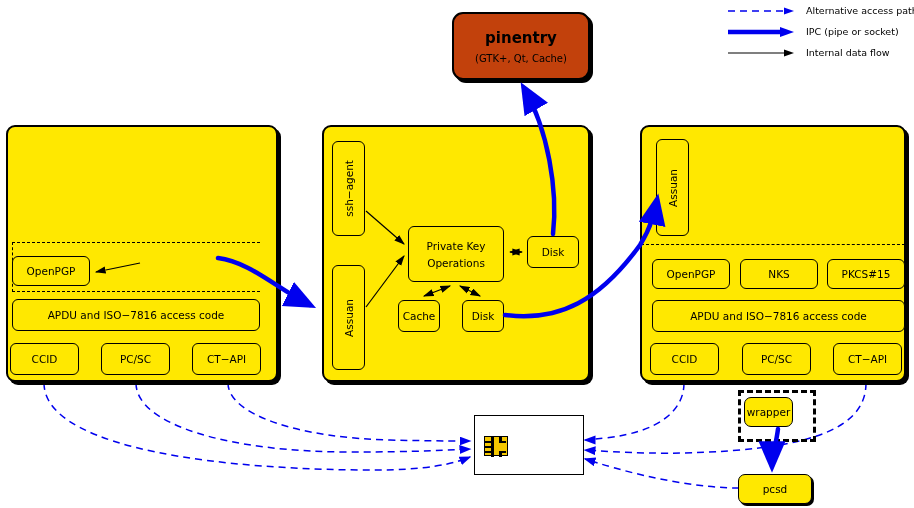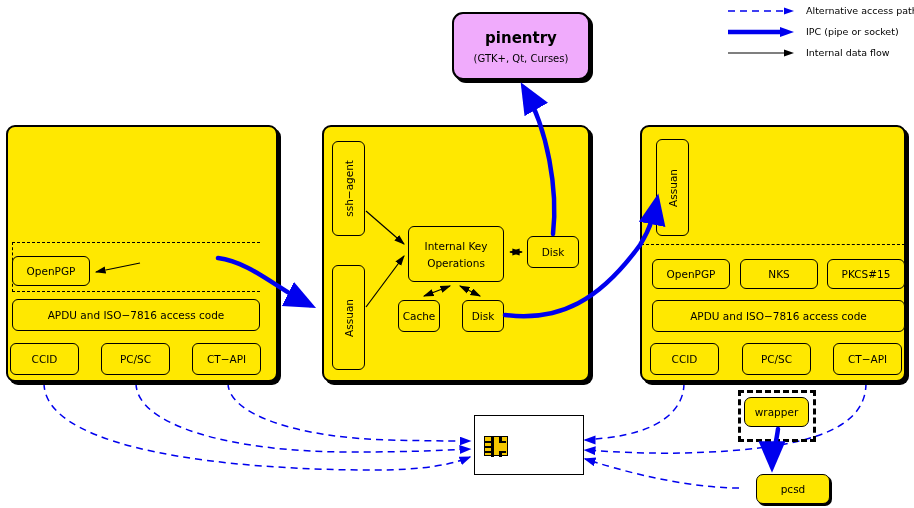--- a/index.html
+++ b/index.html
@@ -59,21 +59,21 @@
     width: 100%;
     text-align: center;
     font-weight: bold;
     font-size: 14px;
     letter-spacing: 0.2px;
     color: #000;
   }
 
   .pinentry-box {
     position: absolute;
-    background: #f0abfc;
+    background: #c2410c;
     border: 2.6px solid #000000;
     border-radius: 11px;
     box-sizing: border-box;
     box-shadow: 3px 3px 0 0 #000000;
     display: flex;
     flex-direction: column;
     align-items: center;
     justify-content: center;
     z-index: 20;
   }
@@ -199,21 +199,21 @@
 
   <div class="node thin" style="left:332px; top:141px; width:33px; height:95px;">
     <span class="vert">ssh−agent</span>
   </div>
 
   <div class="node thin" style="left:332px; top:265px; width:33px; height:105px;">
     <span class="vert">Assuan</span>
   </div>
 
   <div class="node thin" style="left:408px; top:226px; width:96px; height:56px; flex-direction:column;">
-    <span class="label-s" style="margin-bottom:5px;">Internal Key</span>
+    <span class="label-s" style="margin-bottom:5px;">Private Key</span>
     <span class="label-s">Operations</span>
   </div>
 
   <div class="node thin" style="left:527px; top:236px; width:52px; height:32px;">
     <span class="label-s">Disk</span>
   </div>
 
   <div class="node thin" style="left:398px; top:300px; width:42px; height:32px;">
     <span class="label-s">Cache</span>
   </div>
@@ -250,29 +250,29 @@
   </div>
   <div class="node thin" style="left:742px; top:343px; width:69px; height:32px;">
     <span class="label-s">PC/SC</span>
   </div>
   <div class="node thin" style="left:833px; top:343px; width:69px; height:32px;">
     <span class="label-s">CT−API</span>
   </div>
 
   <div class="pinentry-box" style="left:452px; top:12px; width:138px; height:68px;">
     <span class="pinentry-title">pinentry</span>
-    <span class="pinentry-sub">(GTK+, Qt, Curses)</span>
+    <span class="pinentry-sub">(GTK+, Qt, Cache)</span>
   </div>
 
   <div class="dash-group heavy" style="left:738px; top:390px; width:78px; height:52px;"></div>
-  <div class="node" style="left:744px; top:397px; width:65px; height:30px;">
+  <div class="node" style="left:744px; top:397px; width:49px; height:30px;">
     <span class="label-s">wrapper</span>
   </div>
 
-  <div class="node" style="left:756px; top:474px; width:74px; height:30px; box-shadow:2px 2px 0 0 #000;">
+  <div class="node" style="left:738px; top:474px; width:74px; height:30px; box-shadow:2px 2px 0 0 #000;">
     <span class="label-s">pcsd</span>
   </div>
 
   <div class="smartcard" style="left:474px; top:415px; width:110px; height:60px;">
   </div>
   <div class="chip" style="left:484px; top:436px; width:24px; height:20px; z-index:21;">
     <i style="left:6px; top:0px; width:2.5px; height:20px;"></i>
     <i style="left:0px; top:4px; width:6px; height:2px;"></i>
     <i style="left:0px; top:9px; width:6px; height:2px;"></i>
     <i style="left:0px; top:14px; width:6px; height:2px;"></i>

